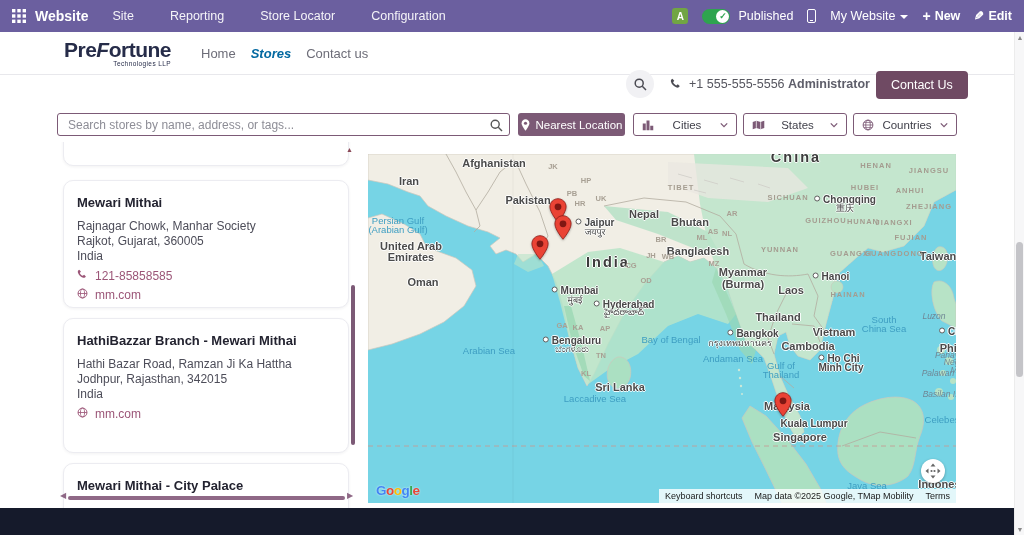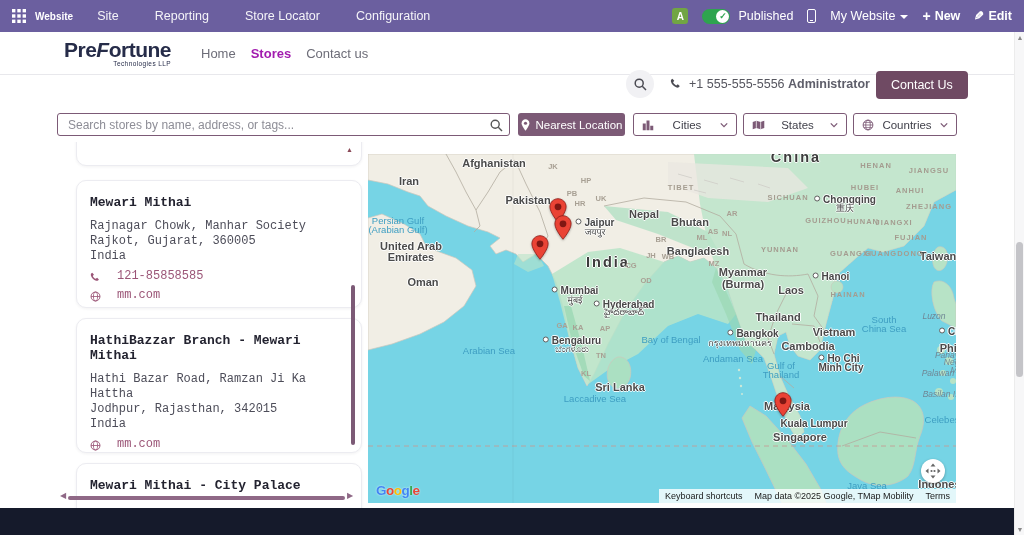--- a/index.html
+++ b/index.html
@@ -10,21 +10,21 @@
     -webkit-font-smoothing:antialiased;
   }
 
   
   .obar{
     position:absolute; left:0; top:0; width:1024px; height:32px;
     background:#6b5f9f; display:flex; align-items:center; padding:0 12px;
     color:#fff; font-size:12.5px;
   }
   .obar .grid-icon{ width:14px; height:14px; display:inline-block; margin-right:9px; cursor:pointer;}
-  .obar .obrand{ font-weight:700; font-size:10px; margin-right:24px; cursor:pointer;}
+  .obar .obrand{ font-weight:700; font-size:14px; margin-right:24px; cursor:pointer;}
   .obar .omenu{ display:flex; gap:36px; }
   .obar .omenu span{ color:rgba(255,255,255,.93); cursor:pointer; }
   .obar .oright{ margin-left:auto; display:flex; align-items:center; gap:14px; }
   .avatar-badge{
     width:16px; height:16px; background:#71a544; border-radius:3px; color:#fff;
     font-size:10px; font-weight:700; display:flex; align-items:center; justify-content:center;
   }
   .pub-toggle{
     width:28px; height:15px; border-radius:8px; background:#2ea44f; position:relative; cursor:pointer;
   }
@@ -45,21 +45,21 @@
   .whead{
     position:absolute; left:0; top:32px; width:1024px; height:43px; background:#fff;
     border-bottom:1px solid #e8e8ec;
   }
   .logo{ position:absolute; left:64px; top:6px; cursor:pointer; }
   .logo-main{ font-size:21px; font-weight:700; color:#262c49; letter-spacing:-0.5px; }
   .logo-main .logo-f{ font-style:italic; font-weight:800; }
   .logo-sub{ font-size:6.5px; color:#262c49; text-align:right; letter-spacing:.4px; margin-top:-2px; }
   .wnav{ position:absolute; left:201px; top:14px; display:flex; gap:15px; font-size:13px; }
   .wnav .navitem{ color:#6d6d78; cursor:pointer; }
-  .wnav .navitem.active{ color:#a21caf; font-weight:700; }
+  .wnav .navitem.active{ color:#0369a1; font-weight:700;font-style:italic; }
   .hsearch{
     position:absolute; left:626px; top:38px; width:28px; height:28px; border-radius:50%;
     background:#f1f1f4; display:flex; align-items:center; justify-content:center; cursor:pointer;
   }
   .hphone{ position:absolute; left:670px; top:45px; display:flex; align-items:center; gap:7px;
     font-size:12.5px; color:#56565f; cursor:pointer;}
   .hadmin{ position:absolute; left:788px; top:45px; font-size:12.5px; color:#5e5e6a; font-weight:700; cursor:pointer;}
   .hadmin .caret-g{ display:inline-block; width:0;height:0; border-left:4px solid transparent;
     border-right:4px solid transparent; border-top:4px solid #8a8a93; margin-left:6px; vertical-align:1px;}
   .contact-btn{
@@ -87,33 +87,33 @@
     position:absolute; top:113px; width:104px; height:23px; background:#fff;
     border:1px solid #7c5a76; border-radius:3px; display:flex; align-items:center;
     padding:0 8px; gap:6px; cursor:pointer;
   }
   .filter-dd .dd-label{ flex:1; text-align:center; font-size:11.5px; color:#3f3f49; }
   .dd-cities{ left:633px; } .dd-states{ left:743px; } .dd-countries{ left:853px; }
   .chev{ width:8px; height:8px; flex:none; }
 
   
   .store-list{
-    position:absolute; left:70px; top:142px; width:301px; height:370px; overflow:hidden;font-family:Liberation Mono, monospace;
+    position:absolute; left:57px; top:142px; width:301px; height:370px; overflow:hidden;
   }
   .scard{
     position:absolute; left:6px; width:286px; background:#fff; border:1px solid #ececf1;
     border-radius:10px; box-shadow:0 1px 3px rgba(30,30,50,.06); padding:14px 13px;
   }
   .scard-partial-top{ top:-28px; height:52px; }
   .scard-1{ top:38px; height:128px; }
   .scard-2{ top:176px; height:135px; }
   .scard-3{ top:321px; height:120px; }
   .scard .sname{ font-size:13px; font-weight:700; color:#232330; margin-bottom:9px; }
   .scard .saddr{ font-size:12px; color:#4d4d59; line-height:15px; }
-  .scard .slink{ display:flex; align-items:flex-end; gap:16px; margin-top:5px;
+  .scard .slink{ display:flex; align-items:flex-start; gap:7px; margin-top:5px;
     font-size:12px; color:#9b5577; cursor:pointer; }
   .list-vscroll{ position:absolute; left:351px; top:285px; width:4px; height:160px;
     background:#7c5a76; border-radius:2px; }
   .list-up-arrow{ position:absolute; left:346px; top:146px; font-size:7px; color:#8b4a58; }
   .hscroll-bar{ position:absolute; left:68px; top:496px; width:277px; height:4px;
     background:#8f6886; border-radius:2px; }
   .hscroll-left{ position:absolute; left:60px; top:491px; font-size:8px; color:#8f6886; }
   .hscroll-right{ position:absolute; left:347px; top:491px; font-size:8px; color:#8f6886; }
 
   

